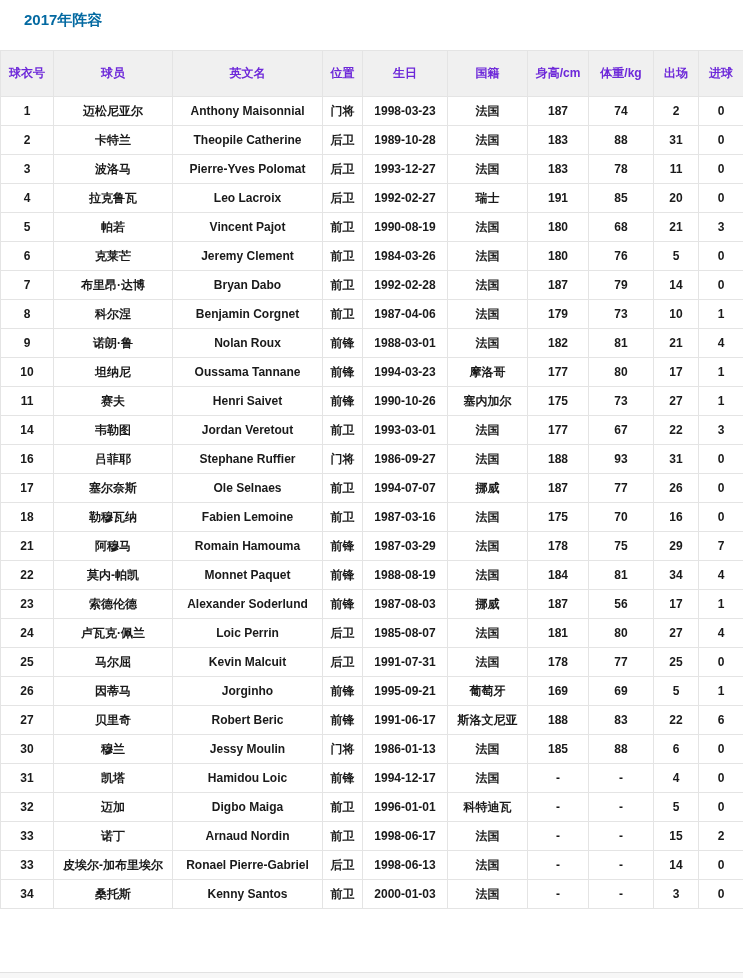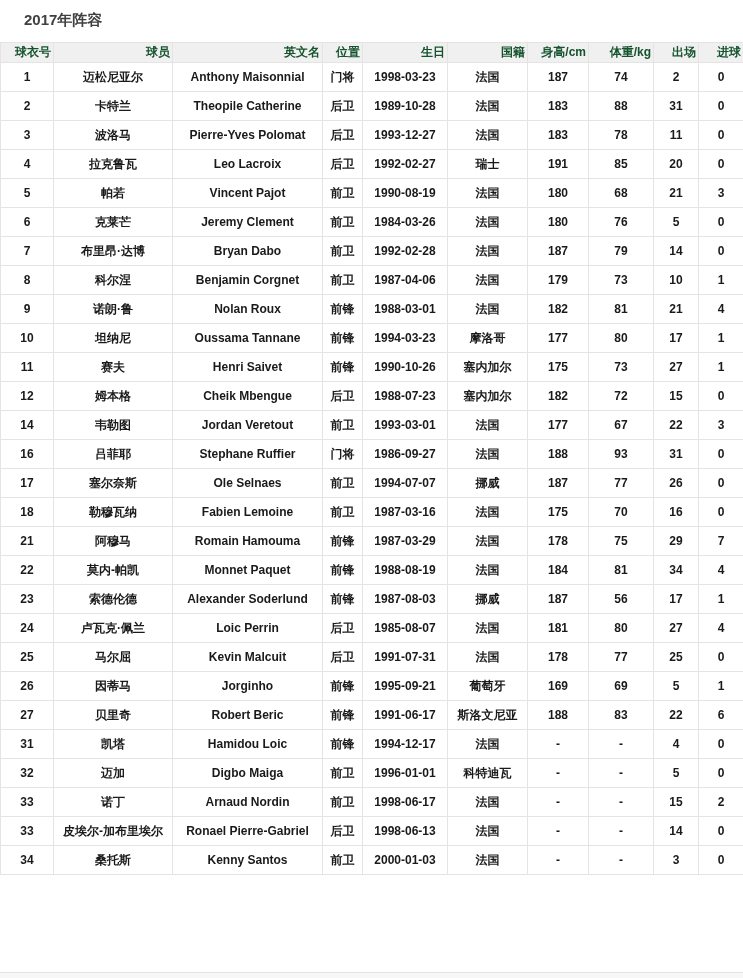--- a/index.html
+++ b/index.html
@@ -14,38 +14,38 @@
     background:#ffffff;
     color:var(--text);
     font-family:"Liberation Sans","DejaVu Sans",sans-serif;
     position:relative;
     overflow:hidden;
   }
   .page-title{
     font-size:15px;
     font-weight:bold;
     padding:11px 0 0 24px;
-    height:42px;
-    color:#404040;
+    height:50px;
+    color:#0369a1;
   }
   table.roster{
     width:743px;
     border-collapse:collapse;
     table-layout:fixed;
     font-size:12px;
     font-weight:bold;
   }
   table.roster th{
     background:var(--header-bg);
     border:1px solid var(--border);
-    height:20px;
+    height:46px;
     padding:0 2px;
-    text-align:right;
+    text-align:center;
     font-size:12px;
-    color:#14532d;
+    color:#6d28d9;
   }
   table.roster td{
     border:1px solid var(--border);
     height:29px;
     padding:0 2px;
     text-align:center;
     white-space:nowrap;
     overflow:hidden;
     color:var(--text);
   }
@@ -216,32 +216,20 @@
         <td>Henri Saivet</td>
         <td>前锋</td>
         <td>1990-10-26</td>
         <td>塞内加尔</td>
         <td>175</td>
         <td>73</td>
         <td>27</td>
         <td>1</td>
       </tr>
       <tr>
-        <td>12</td>
-        <td>姆本格</td>
-        <td>Cheik Mbengue</td>
-        <td>后卫</td>
-        <td>1988-07-23</td>
-        <td>塞内加尔</td>
-        <td>182</td>
-        <td>72</td>
-        <td>15</td>
-        <td>0</td>
-      </tr>
-      <tr>
         <td>14</td>
         <td>韦勒图</td>
         <td>Jordan Veretout</td>
         <td>前卫</td>
         <td>1993-03-01</td>
         <td>法国</td>
         <td>177</td>
         <td>67</td>
         <td>22</td>
         <td>3</td>
@@ -360,20 +348,32 @@
         <td>Robert Beric</td>
         <td>前锋</td>
         <td>1991-06-17</td>
         <td>斯洛文尼亚</td>
         <td>188</td>
         <td>83</td>
         <td>22</td>
         <td>6</td>
       </tr>
       <tr>
+        <td>30</td>
+        <td>穆兰</td>
+        <td>Jessy Moulin</td>
+        <td>门将</td>
+        <td>1986-01-13</td>
+        <td>法国</td>
+        <td>185</td>
+        <td>88</td>
+        <td>6</td>
+        <td>0</td>
+      </tr>
+      <tr>
         <td>31</td>
         <td>凯塔</td>
         <td>Hamidou Loic</td>
         <td>前锋</td>
         <td>1994-12-17</td>
         <td>法国</td>
         <td>-</td>
         <td>-</td>
         <td>4</td>
         <td>0</td>

